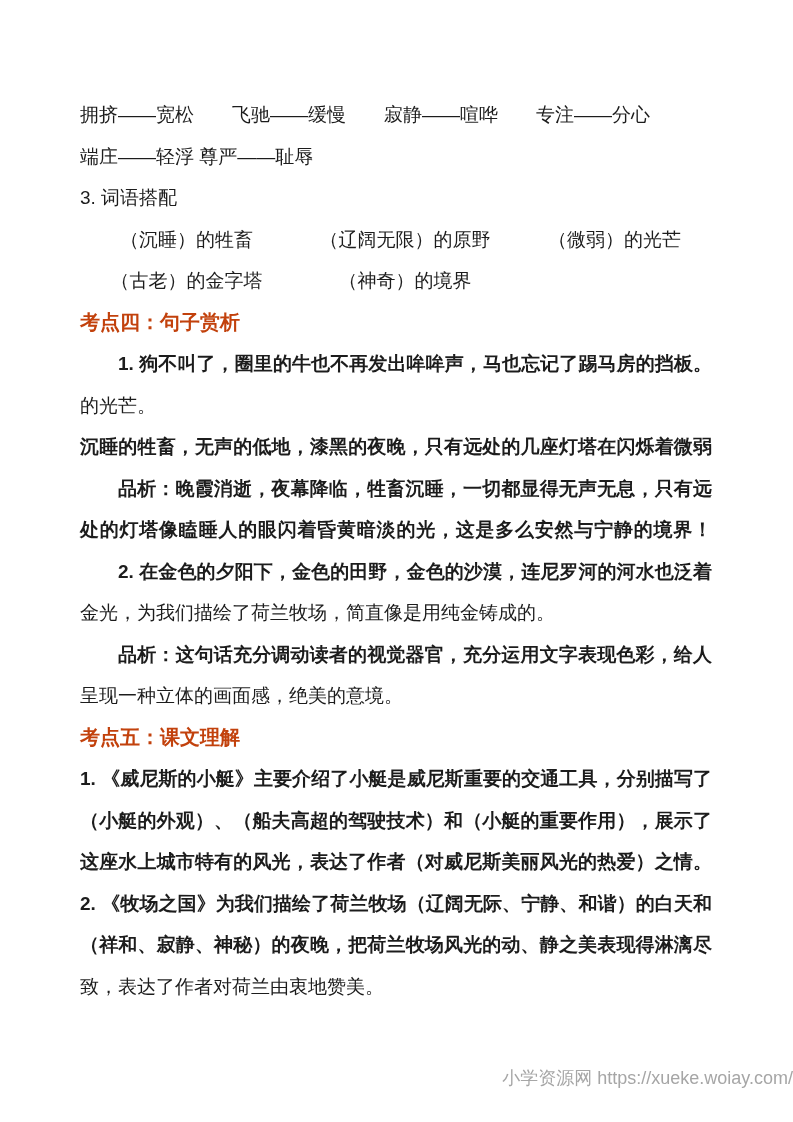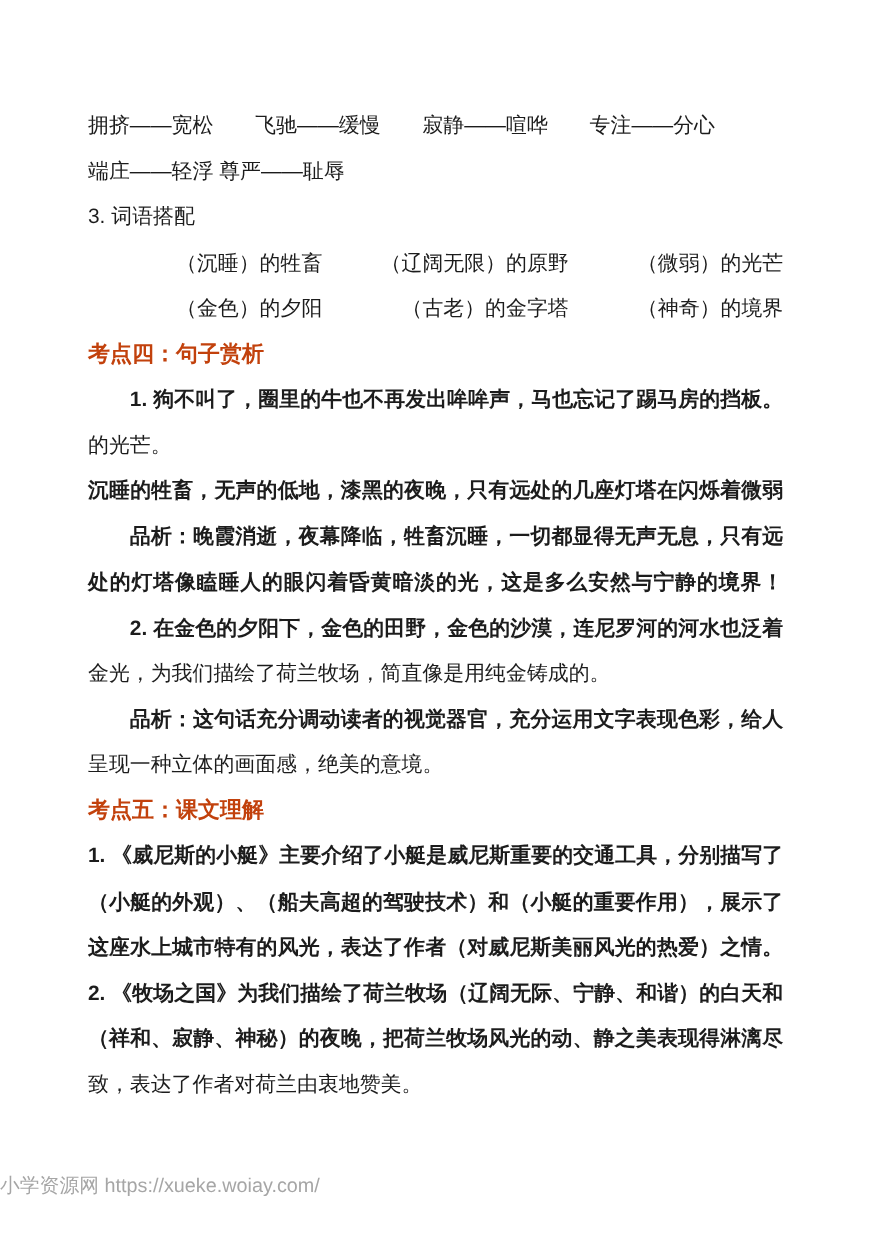--- a/index.html
+++ b/index.html
@@ -31,27 +31,27 @@
   .indent2 { text-indent: 2em; }
   .heading {
     font-weight: 700;
     font-size: 20px;
     color: #c2410c;
   }
   .colloc-row {
     display: grid;
     grid-template-columns: 213px 224px auto;
   }
-  .colloc-cell { text-align: right; }
+  .colloc-cell { text-align: center; }
   .footer {
     position: absolute;
     top: 1064px;
     left: 0;
     width: 793px;
-    text-align: left;
+    text-align: right;
     font-size: 18px;
     line-height: 28px;
     color: #a6a6a6;
   }
 </style>
 </head>
 <body>
 
 <div class="doc">
 
@@ -59,21 +59,20 @@
   <div class="line">端庄——轻浮 尊严——耻辱</div>
 
   <div class="line">3. 词语搭配</div>
 
   <div class="colloc-row">
     <div class="colloc-cell">（沉睡）的牲畜</div>
     <div class="colloc-cell">（辽阔无限）的原野</div>
     <div class="colloc-cell">（微弱）的光芒</div>
   </div>
   <div class="colloc-row">
-    <div class="colloc-cell">（金色）的夕阳</div>
     <div class="colloc-cell">（古老）的金字塔</div>
     <div class="colloc-cell">（神奇）的境界</div>
   </div>
 
   <div class="line heading">考点四：句子赏析</div>
 
   <div class="line just indent2">1. 狗不叫了，圈里的牛也不再发出哞哞声，马也忘记了踢马房的挡板。</div>
   <div class="line">的光芒。</div>
   <div class="line just">沉睡的牲畜，无声的低地，漆黑的夜晚，只有远处的几座灯塔在闪烁着微弱</div>
 

